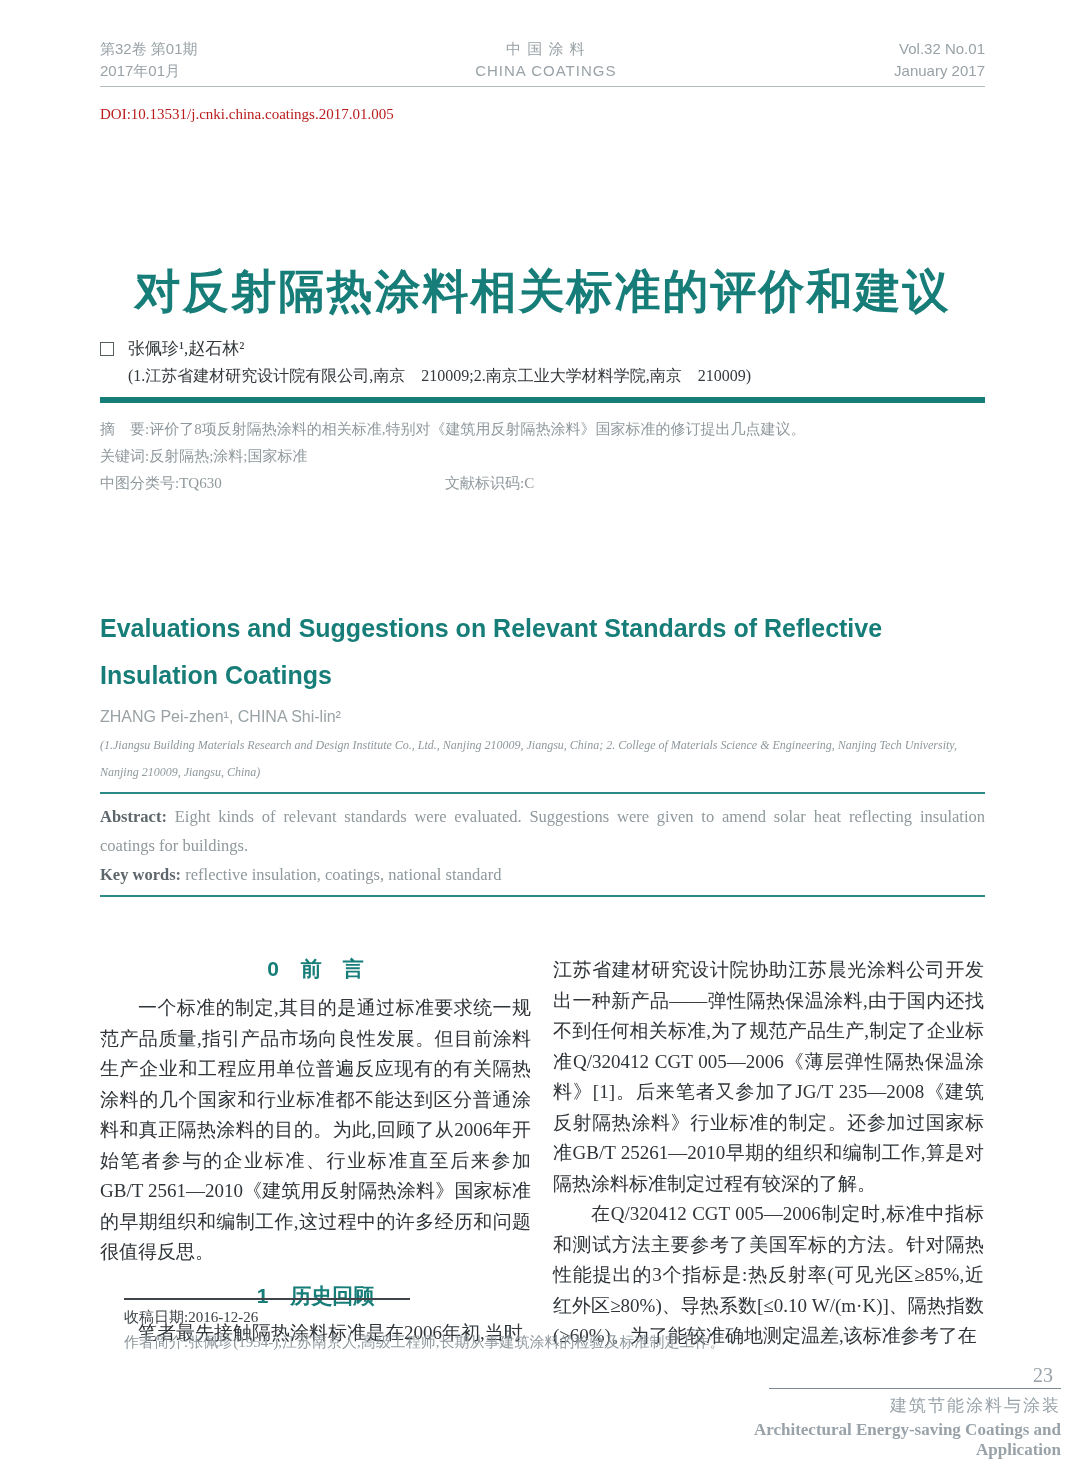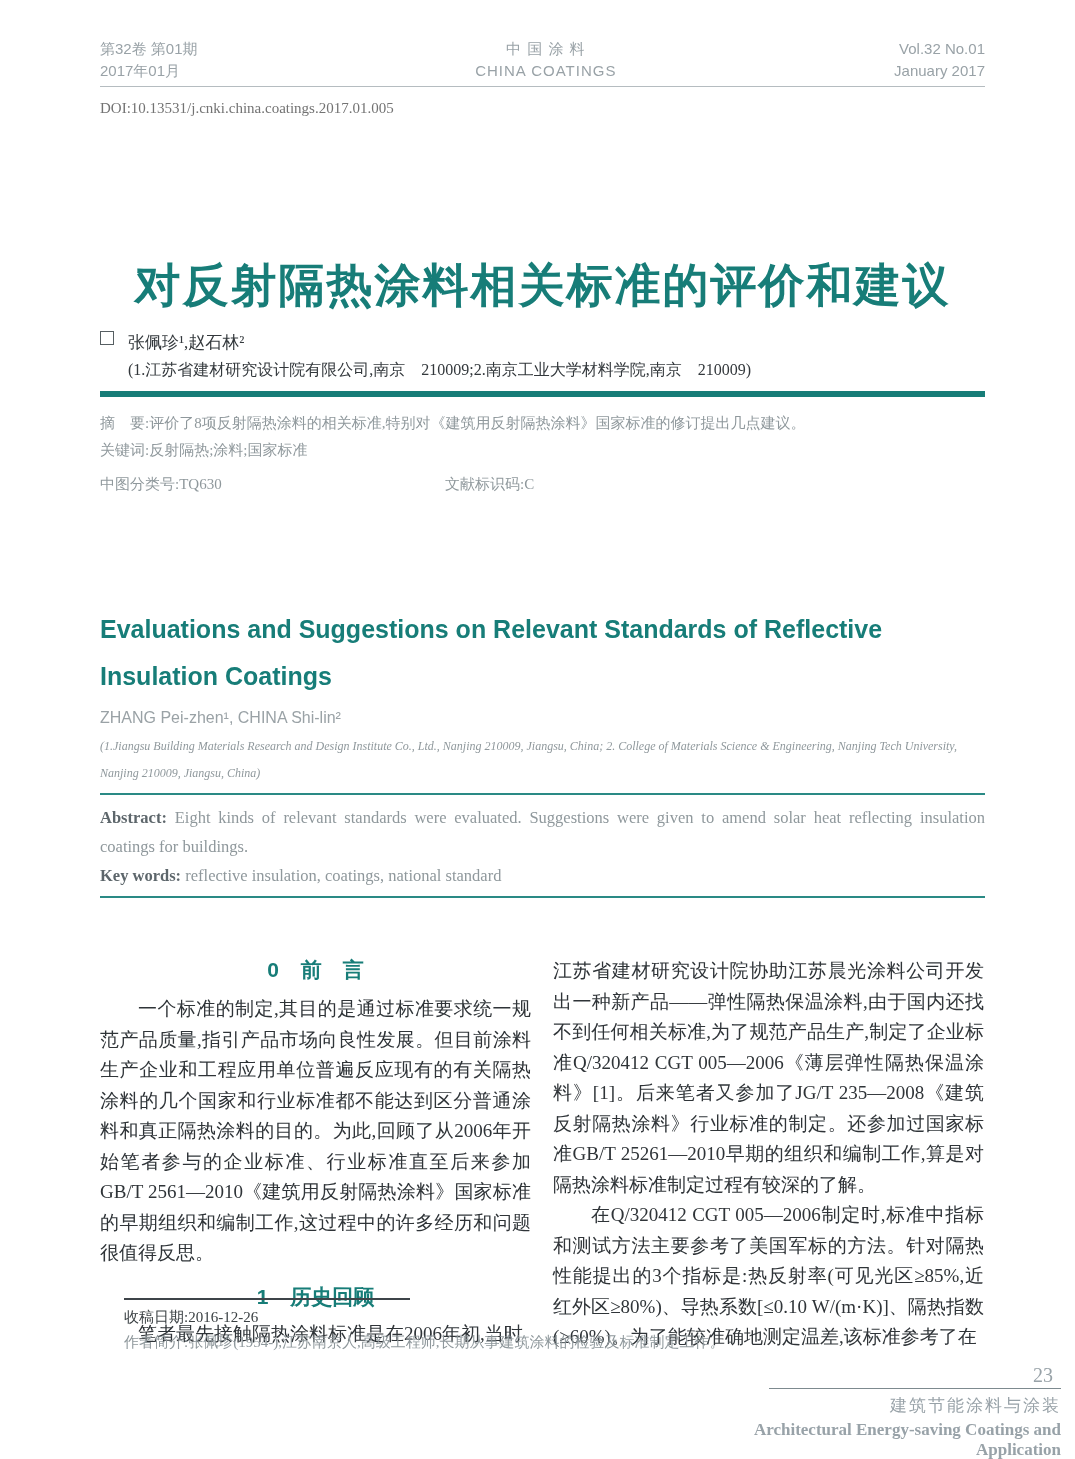--- a/index.html
+++ b/index.html
@@ -20,39 +20,39 @@
     padding-top:38px;
     border-bottom:1px solid #b5bcc0;
     padding-bottom:4px;
     color:#99a2a7;
     font-family:"Liberation Sans",sans-serif;
     font-size:15px;line-height:22px;
   }
   .jheader .center{text-align:center;letter-spacing:1px;}
   .jheader .right{text-align:right;}
   .doi{
-    margin-top:13px;
-    font-size:15px;color:#737373;
+    margin-top:19px;
+    font-size:15px;color:#b91c1c;
     font-family:"Liberation Serif",serif;
   }
 
   
   .cn-title{
     margin-top:140px;
     text-align:center;
     font-family:"Liberation Sans",sans-serif;
     font-weight:bold;
     font-size:46px;line-height:56px;
     letter-spacing:2px;
     color:#177d78;
     white-space:nowrap;
   }
   .authors-row{
     margin-top:18px;
-    display:flex;align-items:flex-start;
+    display:flex;align-items:center;
     font-size:17px;color:#33383c;
   }
   .author-square{
     display:inline-block;
     width:12px;height:12px;
     border:1.5px solid #565e62;
     margin-right:14px;
     flex:0 0 auto;
   }
   .affil-cn{
@@ -65,21 +65,21 @@
     height:6px;background:#177d78;
   }
 
   
   .abs-cn{
     margin-top:13px;
     color:#8f989c;
     font-size:15px;line-height:27px;
   }
   .abs-cn p{margin:0;}
-  .meta-row{display:flex;margin-top:7px;}
+  .meta-row{display:flex;}
   .meta-cell1{width:345px;}
   .meta-cell2{width:235px;}
 
   
   .en-title{
     margin-top:108px;
     font-family:"Liberation Sans",sans-serif;
     font-weight:bold;
     font-size:25px;line-height:47px;
     color:#177d78;

